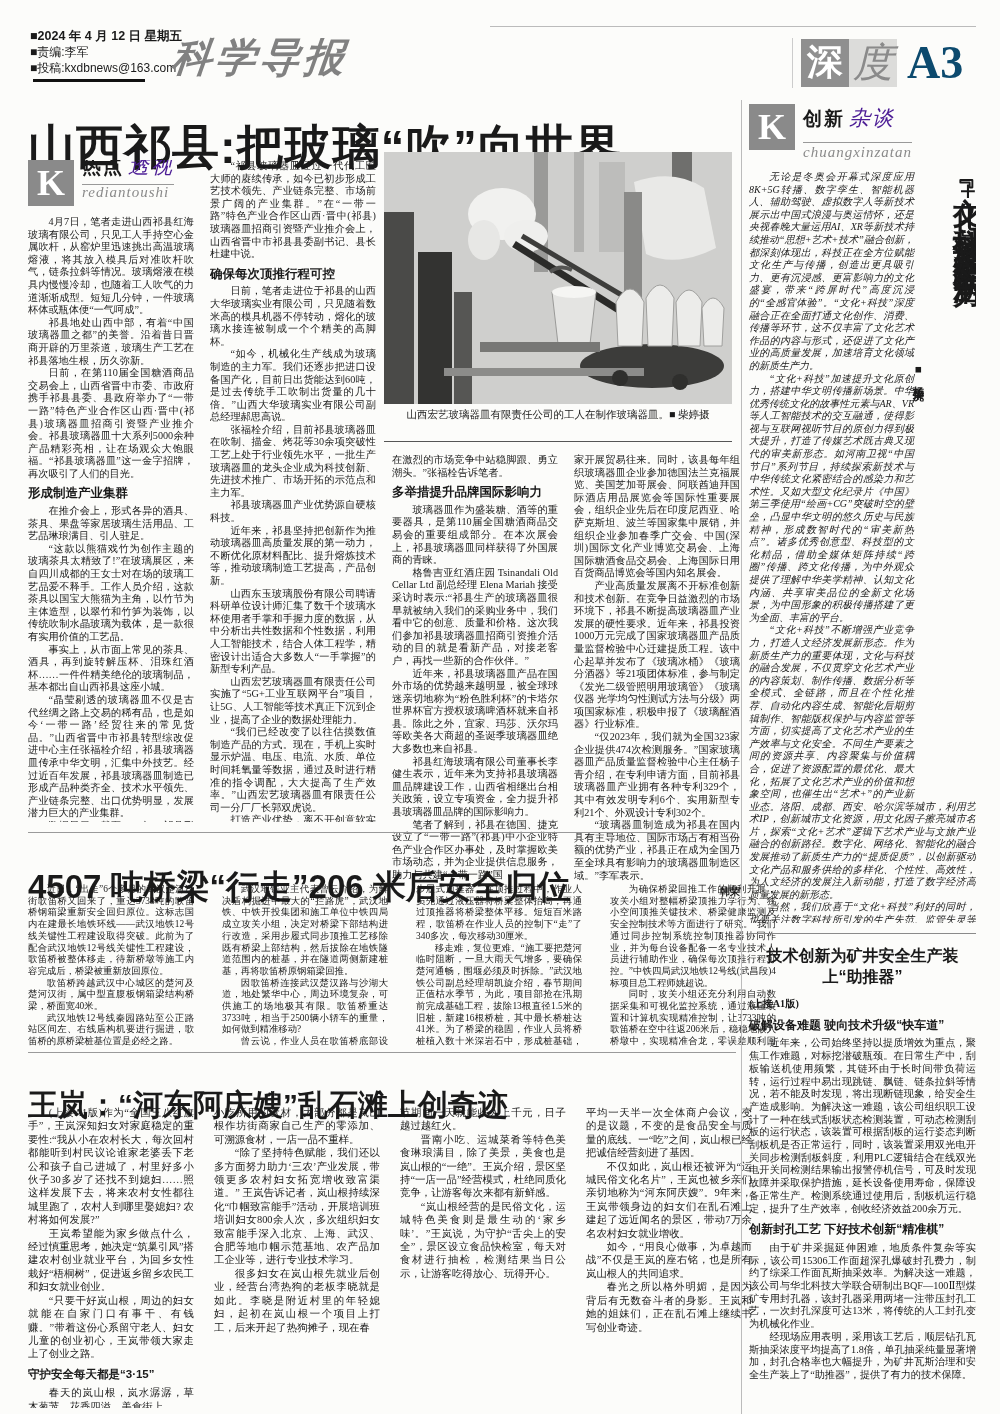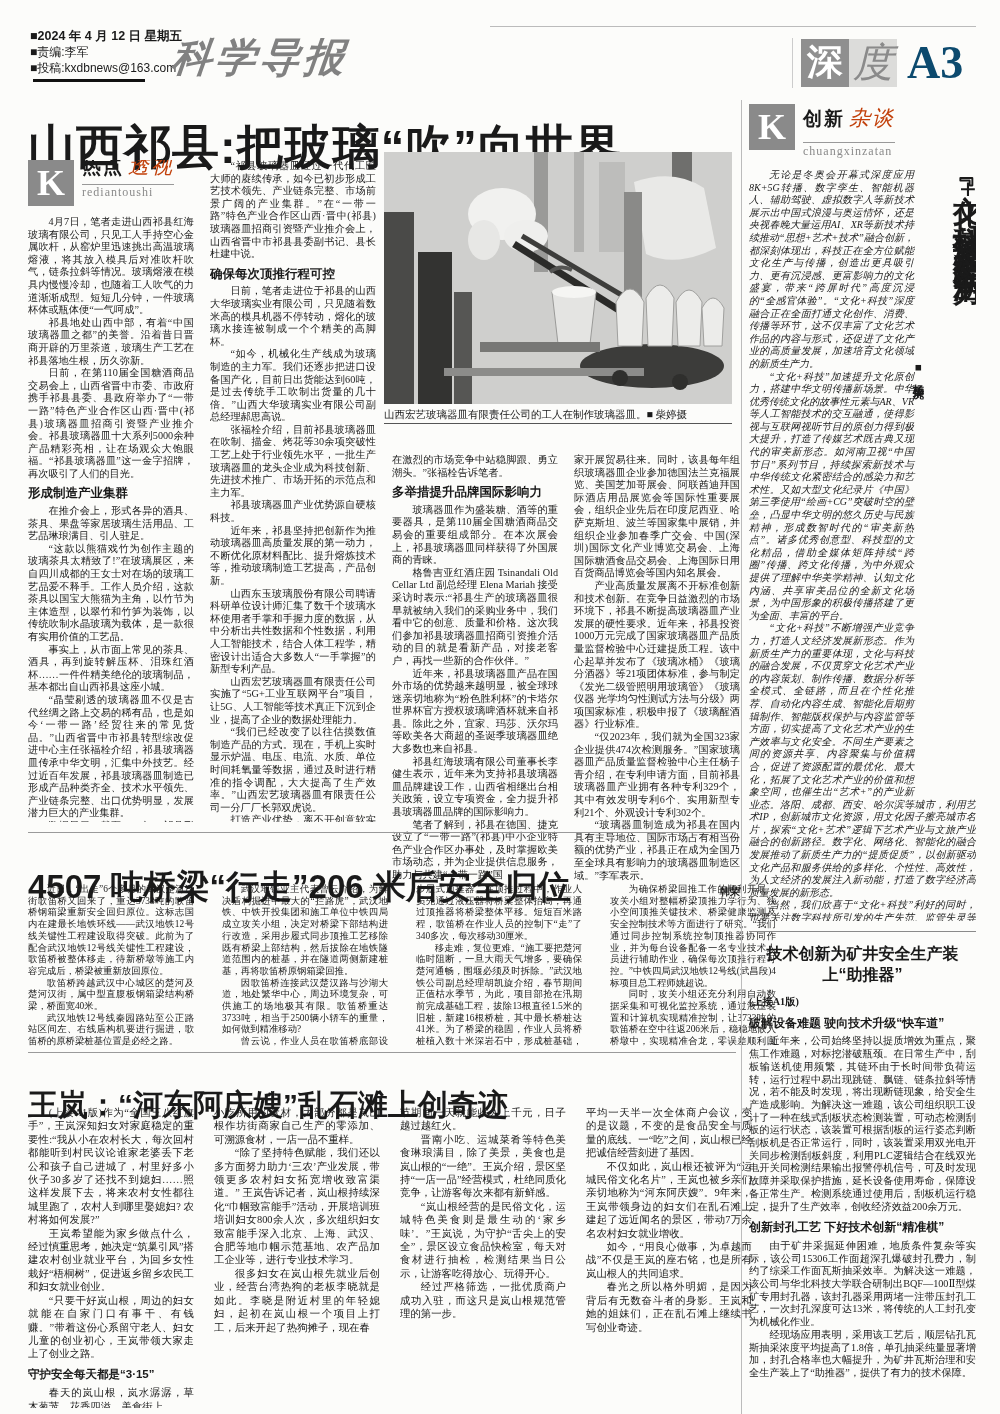--- a/index.html
+++ b/index.html
@@ -27,32 +27,32 @@
   .byline{margin:4px 0 0 0;text-align:right;font-weight:bold;}
   .hrule{position:absolute;background:#9a9a9a;height:1px;}
   .vrule{position:absolute;background:#bbb;width:1px;}
   
   .klogo-row{display:flex;align-items:flex-start;margin-bottom:10px;}
   .kbox{width:46px;height:46px;background:#8a8a8a;color:#fff;display:flex;align-items:center;justify-content:center;
         font-size:36px;font-weight:bold;font-family:"Liberation Serif",serif;flex:0 0 auto;}
   .ktitles{margin-left:8px;}
   .ktitle-line{display:flex;align-items:baseline;border-bottom:1px solid #999;padding-bottom:10px;}
   .ktitle-bold{font-family:"Liberation Sans",sans-serif;font-weight:bold;font-size:19px;letter-spacing:2px;}
-  .ktitle-script{font-family:"Liberation Serif",serif;font-style:italic;font-size:21px;color:#c2410c;margin-left:4px;letter-spacing:2px;}
-  .kpinyin{color:#8a8a8a;font-size:12px;letter-spacing:1px;margin-top:1px;}
+  .ktitle-script{font-family:"Liberation Serif",serif;font-style:italic;font-size:21px;color:#4c1d95;margin-left:4px;letter-spacing:2px;}
+  .kpinyin{font-style:italic;color:#8a8a8a;font-size:15px;letter-spacing:1px;margin-top:1px;}
   
   .headline-main{position:absolute;left:28px;top:88px;width:712px;font-size:47px;line-height:56px;font-weight:900;
                  font-family:"Liberation Sans","DejaVu Sans",sans-serif;letter-spacing:1px;white-space:nowrap;}
   .s1{position:absolute;left:28px;top:160px;width:712px;display:flex;gap:16px;}
   .s1 .col{width:166px;flex:0 0 auto;font-size:10.2px;line-height:12.6px;height:662px;overflow:hidden;}
   .s1 .col.under-photo{padding-top:294px;}
   .s1 .subhead{font-size:12.5px;}
   .photo-box{position:absolute;left:356px;top:-8px;width:348px;}
   .photo-frame{width:348px;height:252px;background:#d5d5d3;}
-  .photo-cap{font-size:10.5px;text-align:left;margin-top:4px;border-bottom:1px solid #555;padding-bottom:1px;}
+  .photo-cap{font-size:10.5px;text-align:center;margin-top:4px;border-bottom:1px solid #555;padding-bottom:19px;}
   
   .band-headline{position:absolute;left:28px;font-family:"Liberation Sans",sans-serif;font-weight:900;white-space:nowrap;}
   .s2{position:absolute;left:28px;top:884px;width:712px;display:flex;gap:28px;}
   .s2 .col{width:166px;flex:0 0 auto;font-size:9.4px;line-height:11.7px;height:164px;overflow:hidden;}
   .s3{position:absolute;left:28px;top:1106px;width:712px;display:flex;gap:20px;}
   .s3 .col{width:166px;flex:0 0 auto;font-size:10.4px;line-height:13.4px;height:302px;overflow:hidden;}
   .s3 .subhead{font-size:11.5px;}
   
   .sidebar{position:absolute;left:749px;top:104px;width:227px;}
   .essay-body{font-size:10px;line-height:12.6px;font-style:italic;height:752px;overflow:hidden;text-align:justify;}
@@ -224,21 +224,20 @@
       </div>
     <div class="col">
         <p class="para cont">小吃所用的食材，大部分都是岚山根作坊街商家自己生产的零添加、可溯源食材，一店一品不重样。</p>
         <p class="para">“除了坚持特色赋能，我们还以多方面努力助力‘三农’产业发展，带领更多农村妇女拓宽增收致富渠道。” 王岚告诉记者，岚山根持续深化“巾帼致富能手”活动，开展培训班培训妇女800余人次，多次组织妇女致富能手深入北京、上海、武汉、合肥等地巾帼示范基地、农产品加工企业等，进行专业技术学习。</p>
         <p class="para">很多妇女在岚山根先就业后创业，经营台湾热狗的老板李晓就是如此。李晓是附近村里的年轻媳妇，起初在岚山根一个项目上打工，后来开起了热狗摊子，现在春</p>
       </div>
     <div class="col">
         <p class="para cont">节期间一天就能收入上千元，日子越过越红火。</p>
         <p class="para">晋南小吃、运城菜肴等特色美食琳琅满目，除了美景，美食也是岚山根的“一绝”。王岚介绍，景区坚持“一店一品”经营模式，杜绝同质化竞争，让游客每次来都有新鲜感。</p>
         <p class="para">“岚山根经营的是民俗文化，运城特色美食则是最生动的‘家乡味’。”王岚说，为守护“舌尖上的安全”，景区设立食品快检室，每天对食材进行抽检，检测结果当日公示，让游客吃得放心、玩得开心。</p>
-        <p class="para">经过严格筛选，一批优质商户成功入驻，而这只是岚山根规范管理的第一步。</p>
       </div>
     <div class="col">
         <p class="para cont">平均一天半一次全体商户会议，变的是议题，不变的是食品安全与质量的底线。一“吃”之间，岚山根已经把诚信经营刻进了基因。</p>
         <p class="para">不仅如此，岚山根还被评为“运城民俗文化名片”，王岚也被乡亲们亲切地称为“河东阿庆嫂”。9年来，王岚带领身边的妇女们在乱石滩上建起了远近闻名的景区，带动7万余名农村妇女就业增收。</p>
         <p class="para">如今，“用良心做事，为卓越而战”不仅是王岚的座右铭，也是所有岚山根人的共同追求。</p>
         <p class="para">春光之所以格外明媚，是因为背后有无数奋斗者的身影。王岚和她的姐妹们，正在乱石滩上继续书写创业奇迹。</p>
       </div>
   </div>
 
   <div class="vrule" style="left:741px;top:100px;height:1314px;"></div>

